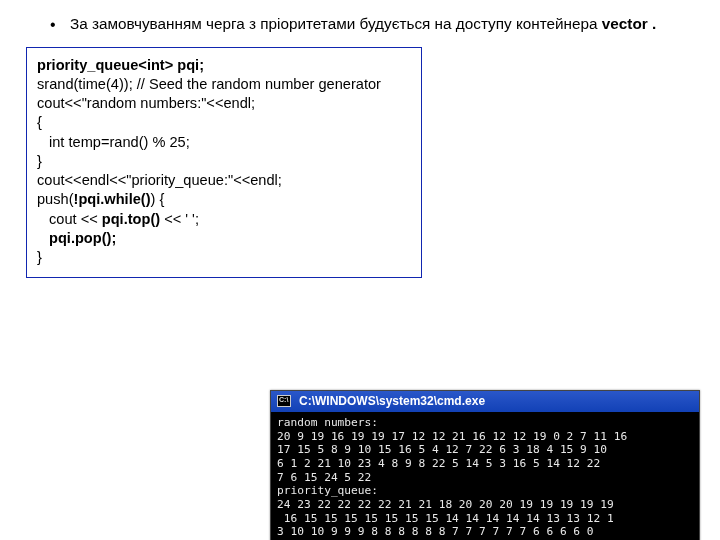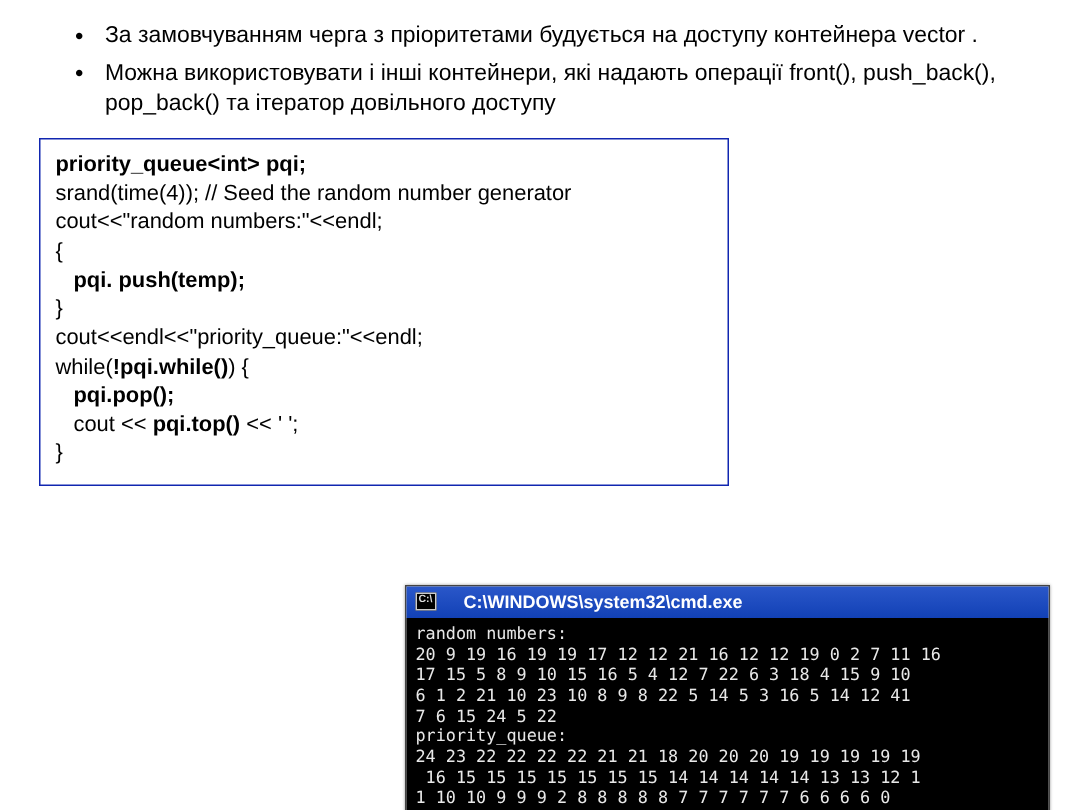--- a/index.html
+++ b/index.html
@@ -21,26 +21,26 @@
     line-height: 1.35;
     margin-bottom: 4px;
   }
   ul.bullets li::before {
     content: "•";
     position: absolute;
     left: 10px;
     top: 0;
     font-size: 16px;
   }
-  .bold { font-weight: normal; }
+  .bold { font-weight: bold; }
 
   .code-box {
     border: 1.5px solid #1126b0;
     padding: 8px 10px 10px 10px;
-    width: 460px;
+    width: 396px;
     margin-left: -14px;
     font-family: Arial, sans-serif;
     font-size: 14.6px;
     line-height: 1.32;
     background: #fff;
   }
   .code-box .b { font-weight: bold; }
   .code-box .ind1 { padding-left: 12px; display: inline-block; }
   .code-box .ind2 { padding-left: 60px; display: inline-block; }
 
@@ -55,21 +55,21 @@
   }
   .terminal-titlebar {
     background: linear-gradient(#2a57c9, #1241b6);
     color: #fff;
     font-weight: bold;
     font-family: Tahoma, Arial, sans-serif;
     font-size: 12px;
     padding: 3px 6px 4px 6px;
     display: flex;
     align-items: center;
-    gap: 18px;
+    gap: 8px;
   }
   .terminal-icon {
     width: 14px; height: 12px;
     background: #000;
     border: 1px solid #ccc;
     display: inline-block;
     position: relative;
   }
   .terminal-icon::after {
     content: "C:\\";
@@ -89,51 +89,48 @@
     overflow: hidden;
   }
 </style>
 </head>
 <body>
 
 <ul class="bullets">
   <li>
     <span>За замовчуванням черга з пріоритетами будується на доступу контейнера </span><span class="bold">vector .</span>
   </li>
-  <li>
-    <span>Можна використовувати і інші контейнери, які надають операції front(), push_back(), pop_back()  та ітератор довільного доступу</span>
-  </li>
 </ul>
 
 <div class="code-box">
   <div><span class="b">priority_queue&lt;int&gt; pqi;</span></div>
   <div>srand(time(4)); // Seed the random number generator</div>
   <div>cout&lt;&lt;"random numbers:"&lt;&lt;endl;</div>
   <div>{</div>
-  <div><span class="ind1 b">pqi. push(temp);</span></div>
+  <div><span class="ind1">int temp=rand() % 25;</span></div>
   <div>}</div>
   <div>cout&lt;&lt;endl&lt;&lt;"priority_queue:"&lt;&lt;endl;</div>
   <div>
-    <span>while(</span><span class="b">!pqi.while()</span><span>) {</span>
+    <span>push(</span><span class="b">!pqi.while()</span><span>) {</span>
   </div>
-  <div><span class="ind1 b">pqi.pop();</span></div>
   <div>
     <span class="ind1"><span>cout &lt;&lt; </span><span class="b">pqi.top()</span><span> &lt;&lt; ' ';</span></span>
   </div>
+  <div><span class="ind1 b">pqi.pop();</span></div>
   <div>}</div>
 </div>
 
 <div class="terminal">
   <div class="terminal-titlebar">
     <span class="terminal-icon"></span>
     <span>C:\WINDOWS\system32\cmd.exe</span>
   </div>
   <div class="terminal-body"><span>random numbers:</span>
 <span>20 9 19 16 19 19 17 12 12 21 16 12 12 19 0 2 7 11 16</span>
 <span>17 15 5 8 9 10 15 16 5 4 12 7 22 6 3 18 4 15 9 10</span>
-<span>6 1 2 21 10 23 10 8 9 8 22 5 14 5 3 16 5 14 12 41</span>
+<span>6 1 2 21 10 23 4 8 9 8 22 5 14 5 3 16 5 14 12 22</span>
 <span>7 6 15 24 5 22</span>
 <span>priority_queue:</span>
 <span>24 23 22 22 22 22 21 21 18 20 20 20 19 19 19 19 19</span>
 <span> 16 15 15 15 15 15 15 15 14 14 14 14 14 13 13 12 1</span>
-<span>1 10 10 9 9 9 2 8 8 8 8 8 7 7 7 7 7 7 6 6 6 6 0</span>
+<span>3 10 10 9 9 9 8 8 8 8 8 8 7 7 7 7 7 7 6 6 6 6 0</span>
 <span> 2 2 1 1 0 Press any key to continue . . .</span></div>
 </div>
 
 </body></html>

